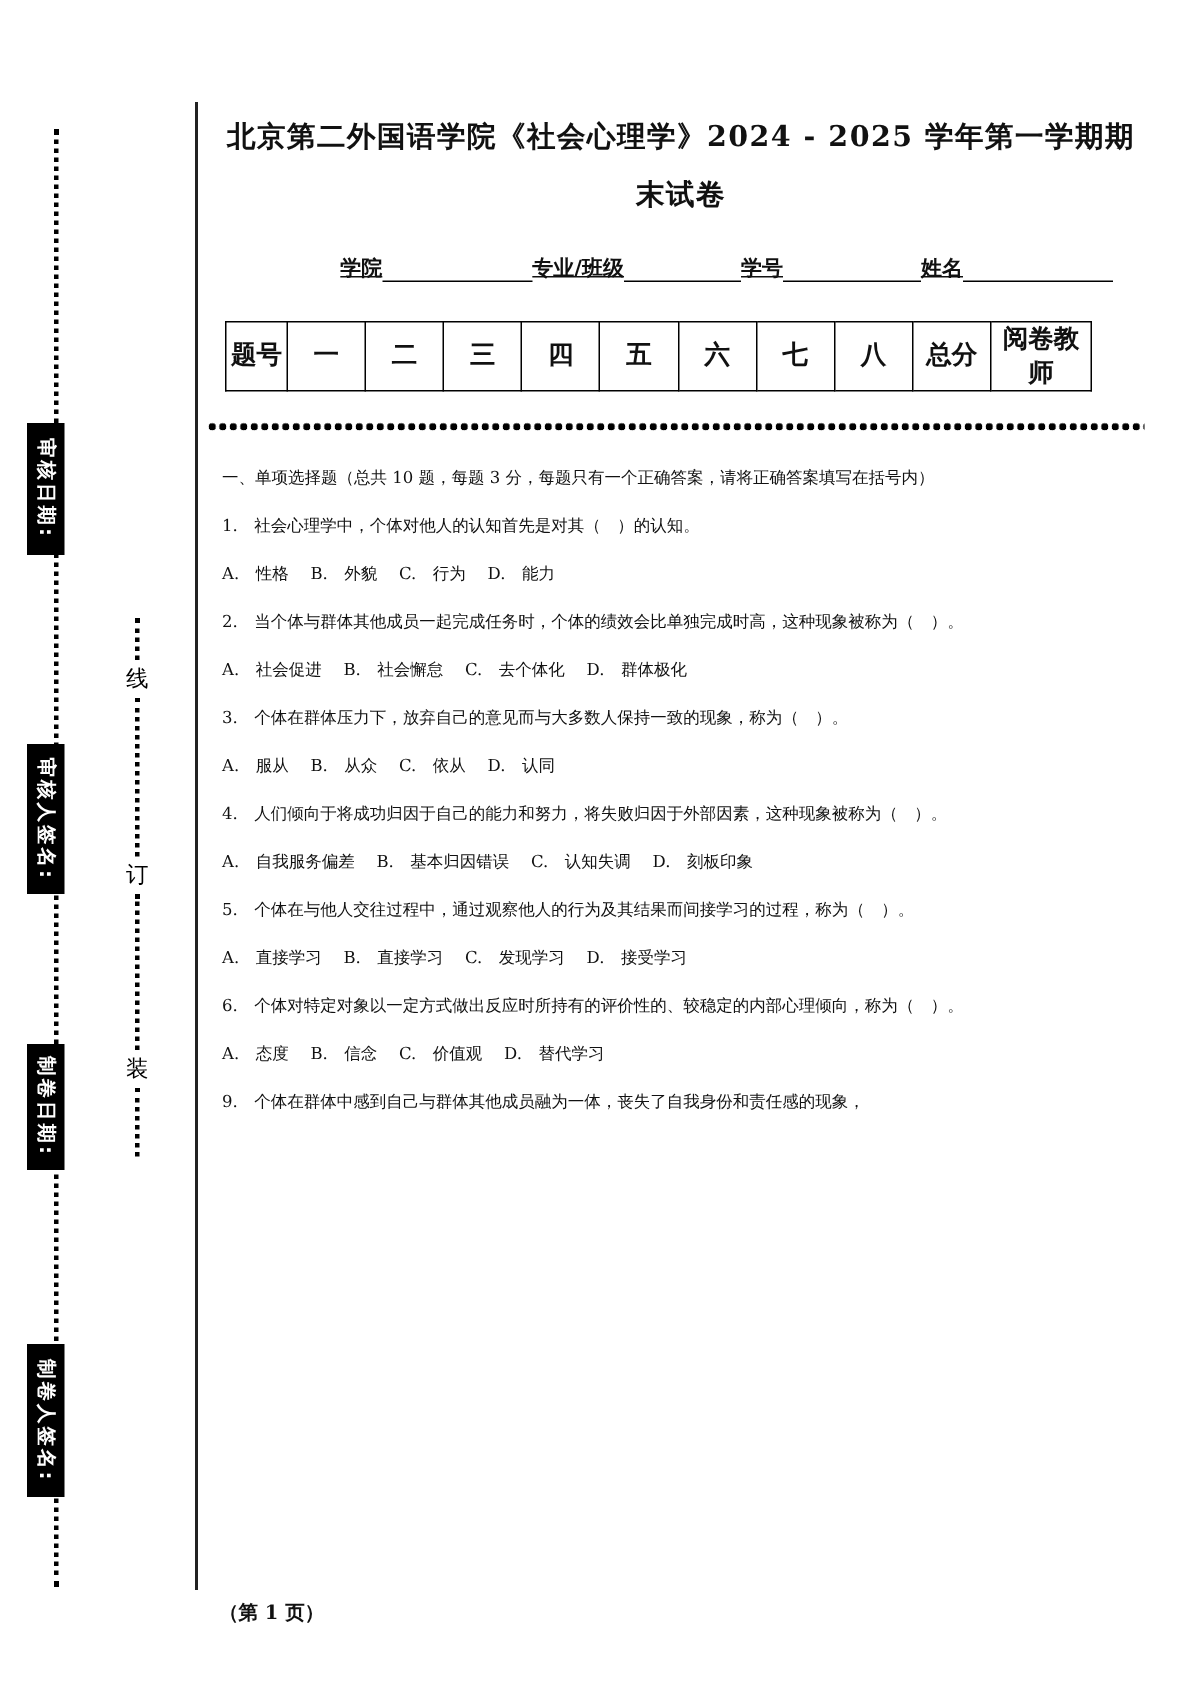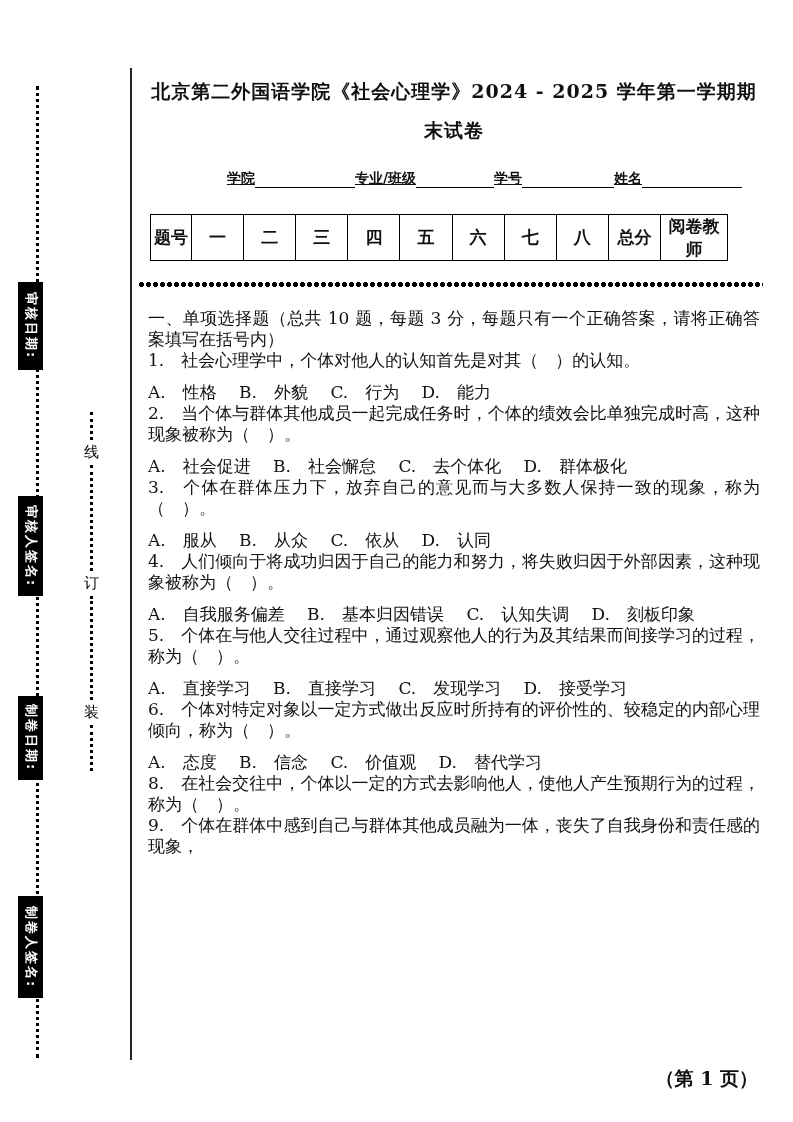--- a/index.html
+++ b/index.html
@@ -61,30 +61,30 @@
     font-weight:600;
   }
   td.cell-qnum{width:36px;padding:0 9px;word-break:break-all;}
   td.cell-grader{width:62px;padding:0 14px;word-break:break-all;}
   .dots-divider{
     margin-top:20px;margin-left:-10px;height:7px;width:625px;
     background-image:radial-gradient(circle,#000 2.3px,transparent 2.6px);
     background-size:7px 7px;background-repeat:repeat-x;background-position:0 center;
   }
   .exam{
-    margin-top:20px;font-size:17px;line-height:21px;text-align:justify;
+    margin-top:20px;font-size:11px;line-height:21px;text-align:justify;
     font-weight:500;
   }
   .exam p{margin:0;}
   .section-title{margin-bottom:4px;}
-  .question .stem{}
+  .question .stem{margin-top:11px;}
   .question .options{margin-top:11px;}
   .page-footer{
-    position:absolute;left:146px;top:1066px;width:612px;text-align:right;
-    font-size:19px;font-weight:700;
+    position:absolute;left:146px;top:1066px;width:612px;text-align:left;
+    font-size:13px;font-weight:700;
   }
 </style>
 </head>
 <body>
 
 <div class="vdots-long"></div>
 
 <div class="stamp stamp1">
   <span>审核日期:</span>
 </div>
@@ -175,21 +175,20 @@
     </div>
     <div class="question">
       <p class="stem">5.　个体在与他人交往过程中，通过观察他人的行为及其结果而间接学习的过程，称为（　）。</p>
       <p class="options">A.　直接学习　 B.　直接学习　 C.　发现学习　 D.　接受学习</p>
     </div>
     <div class="question">
       <p class="stem">6.　个体对特定对象以一定方式做出反应时所持有的评价性的、较稳定的内部心理倾向，称为（　）。</p>
       <p class="options">A.　态度　 B.　信念　 C.　价值观　 D.　替代学习</p>
     </div>
     <div class="question">
-      <p class="stem">8.　在社会交往中，个体以一定的方式去影响他人，使他人产生预期行为的过程，称为（　）。</p>
     </div>
     <div class="question">
       <p class="stem">9.　个体在群体中感到自己与群体其他成员融为一体，丧失了自我身份和责任感的现象，</p>
     </div>
   </div>
 
 </div>
 
 <div class="page-footer">（第 1 页）</div>
 

